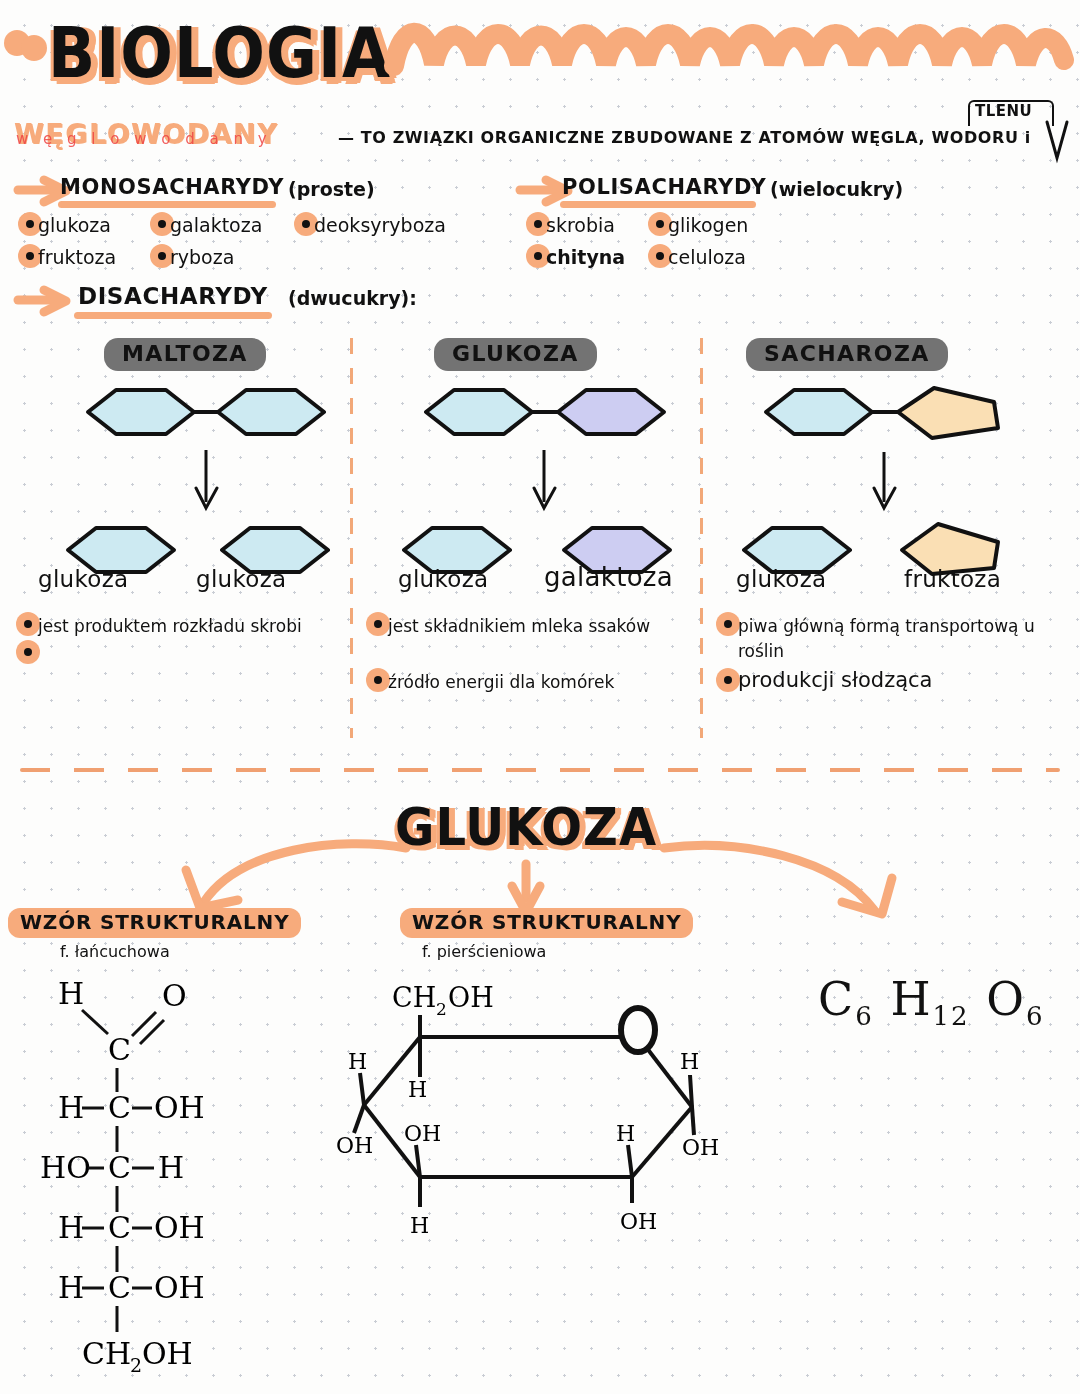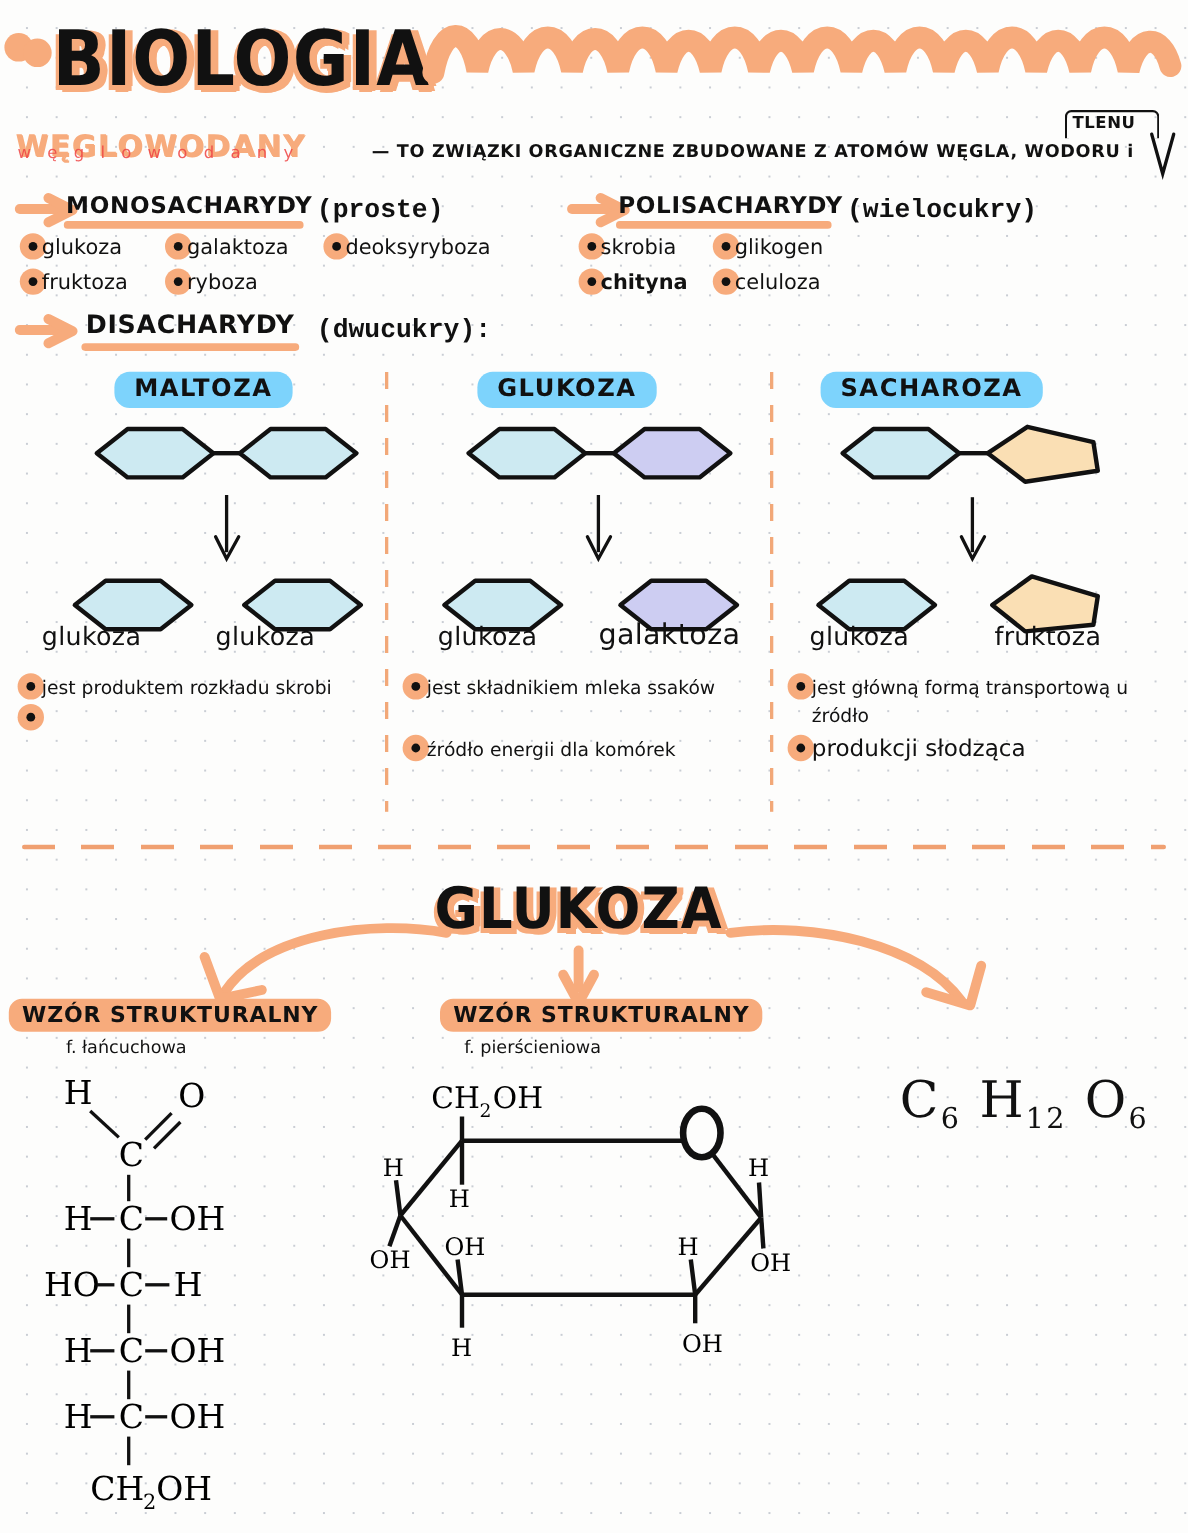--- a/index.html
+++ b/index.html
@@ -84,40 +84,40 @@
   }
   #def-extra-tick { left: 1045px; top: 120px; width: 24px; height: 42px; }
 
   
   .grp-arrow { width: 58px; height: 26px; }
   .grp-head {
     font-size: 21px; font-weight: bold; letter-spacing: .6px;
     white-space: nowrap;
   }
   .grp-underline { height: 7px; background: #f7ab7c; border-radius: 4px; }
-  .grp-paren { font-size: 24px; font-weight: bold; font-family: Liberation Mono, monospace; }
+  .grp-paren { font-size: 19px; font-weight: bold; }
 
   .bullet-item { font-size: 19px; white-space: nowrap; }
   .bdot {
     position: absolute; width: 24px; height: 24px; border-radius: 50%;
     background: #f7ab7c;
   }
   .bdot:after {
     content: ""; position: absolute; left: 8px; top: 8px;
     width: 8px; height: 8px; border-radius: 50%; background: #111;
   }
 
   
   .col-divider {
     width: 3px; background: repeating-linear-gradient(to bottom,
         #f2a878 0 16px, transparent 16px 30px);
   }
 
   .pill {
-    background: #7dd3fc; border-radius: 14px;
+    background: #737373; border-radius: 14px;
     padding: 3px 18px 5px 18px;
     font-size: 22px; font-weight: bold; letter-spacing: 1.4px;
     color: #111; display: inline-block;
   }
 
   .sug-label { font-size: 23px; letter-spacing: .3px; }
 
   
   #section-divider {
     left: 20px; top: 768px; width: 1040px; height: 4px;
@@ -302,21 +302,21 @@
       <line x1="158" y1="68" x2="158" y2="118" stroke="#111" stroke-width="3"></line>
       <path d="M148,104 L158,124 L169,104" fill="none" stroke="#111" stroke-width="3" stroke-linecap="round"></path>
       <polygon points="18,166 46,144 96,144 124,166 96,188 46,188" fill="#cdeaf2" stroke="#111" stroke-width="4" stroke-linejoin="round"></polygon>
       <polygon points="176,166 212,140 272,158 268,184 206,190" fill="#fadfb4" stroke="#111" stroke-width="4" stroke-linejoin="round"></polygon>
     </svg>
 
     <div class="abs sug-label" style="left:30px;top:232px;">glukoza</div>
     <div class="abs sug-label" style="left:198px;top:232px;">fruktoza</div>
 
     <div class="abs bdot" style="left:10px;top:278px;"></div>
-    <div class="abs" style="left:32px;top:280px;font-size:17px;width:310px;line-height:25px;">jest główną formą transportową u źródło</div>
+    <div class="abs" style="left:32px;top:280px;font-size:17px;width:310px;line-height:25px;">piwa główną formą transportową u roślin</div>
 
     <div class="abs bdot" style="left:10px;top:334px;"></div>
     <div class="abs" style="left:32px;top:334px;font-size:21px;width:300px;line-height:25px;">produkcji słodząca</div>
   </div>
 
   <div class="abs" id="section-divider"></div>
 
   <div class="abs" id="glukoza-title">GLUKOZA</div>
 
   <svg class="abs" style="left:170px;top:830px;width:240px;height:90px;" viewBox="0 0 240 90">

